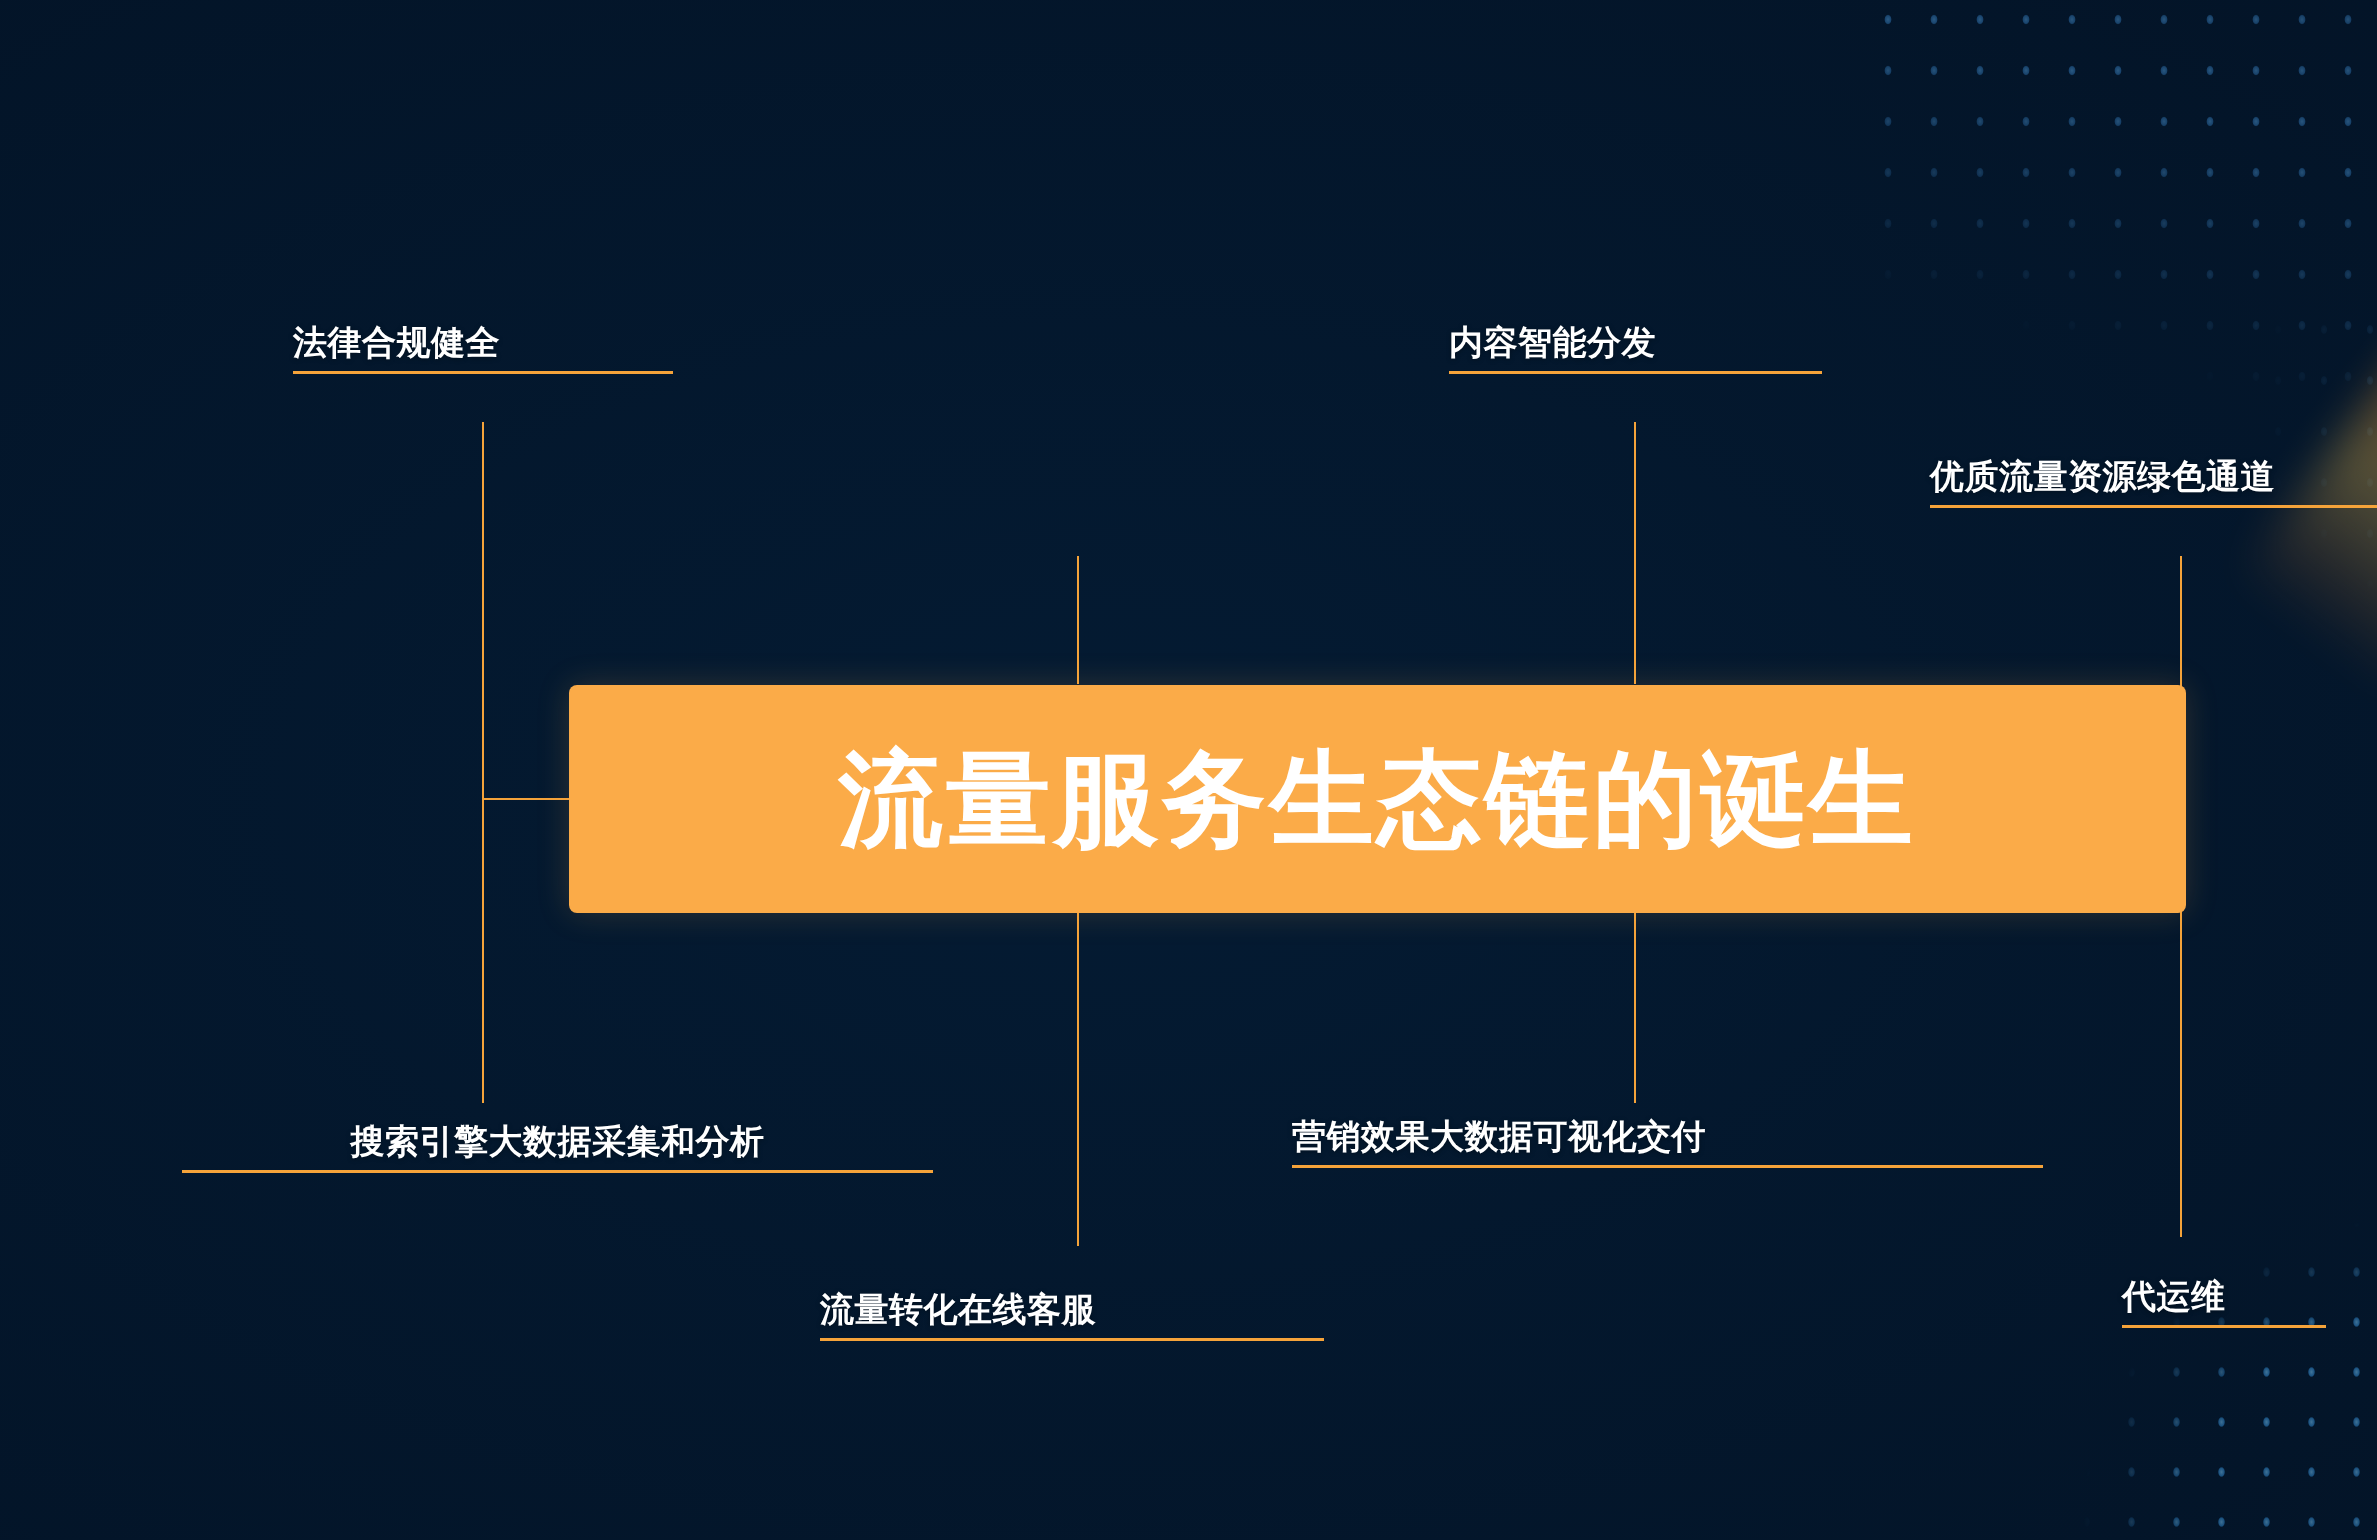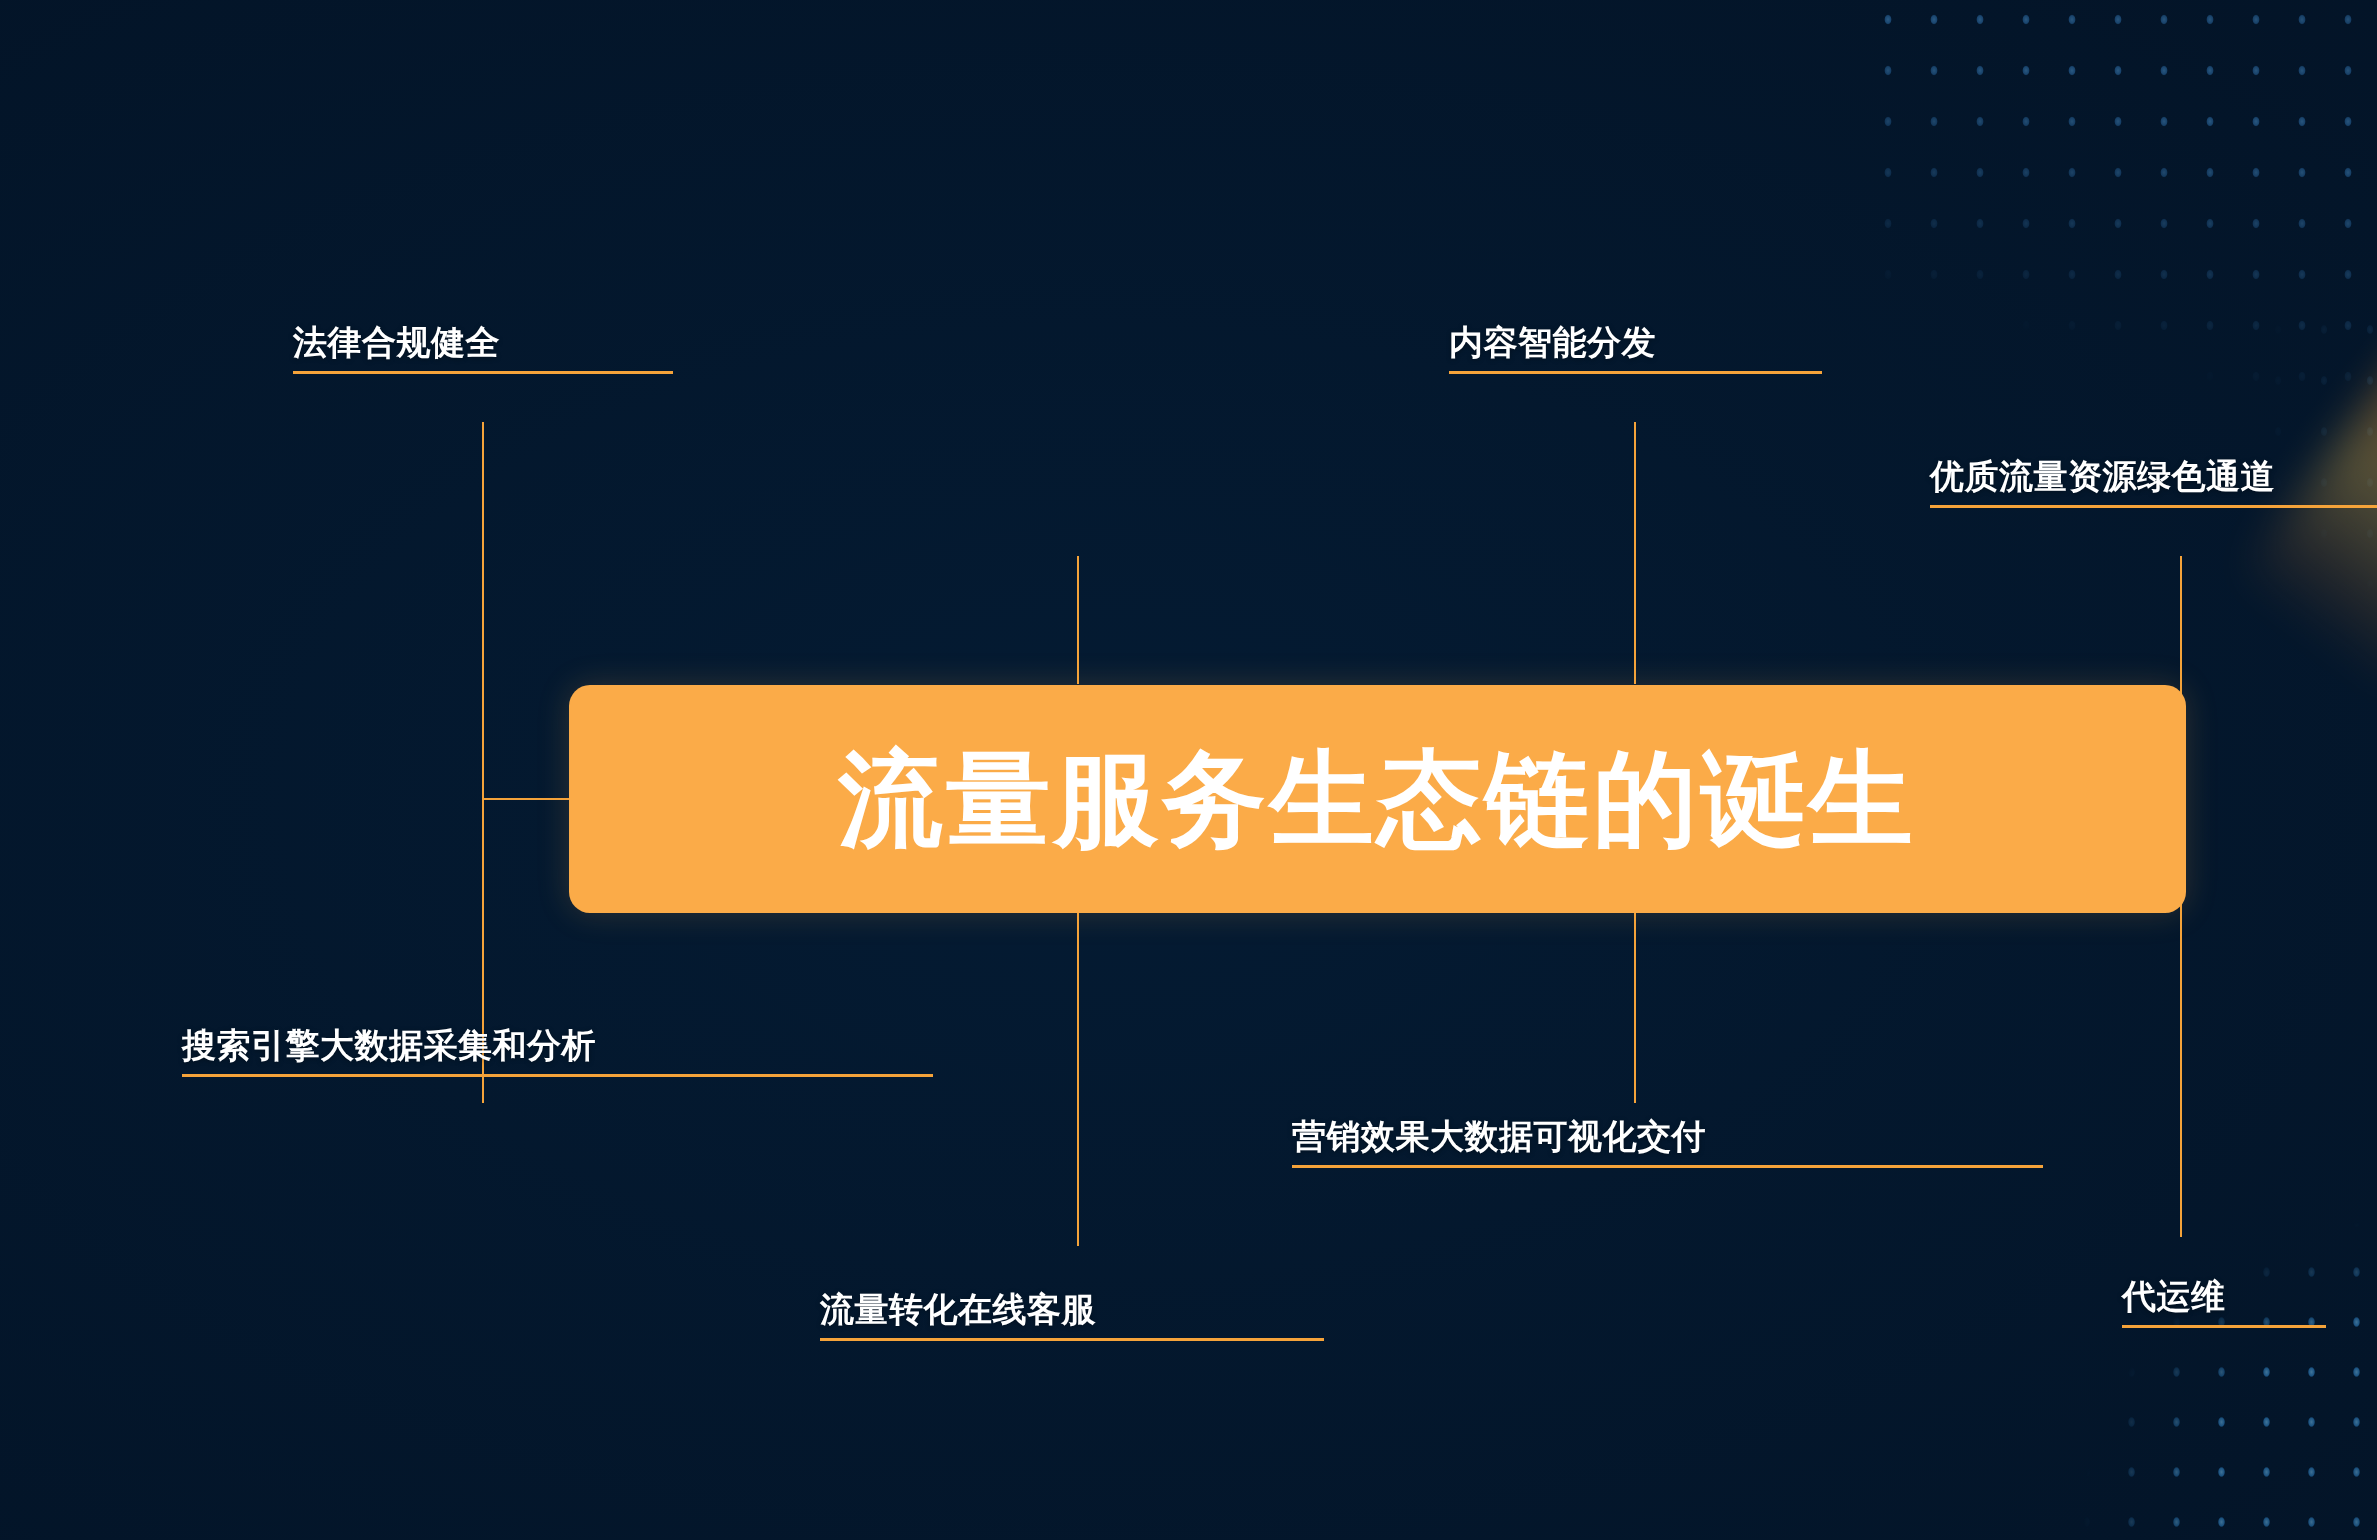--- a/index.html
+++ b/index.html
@@ -83,21 +83,21 @@
   }
 
   
   .title-box {
     position: absolute;
     left: 569px;
     top: 685px;
     width: 1617px;
     height: 228px;
     background: #fbab48;
-    border-radius: 21px;
+    border-radius: 8px;
     display: flex;
     align-items: center;
     justify-content: center;
     z-index: 25;
     box-shadow: 0 0 33px rgba(251,171,72,0.18);
   }
   .title-text {
     color: #ffffff;
     font-size: 104px;
     font-weight: bold;
@@ -176,21 +176,21 @@
   <div class="node" style="left:1449px; top:323px; width:373px;">
     <div class="node-text">内容智能分发</div>
     <div class="node-rule"></div>
   </div>
 
   <div class="node" style="left:1930px; top:457px; width:618px;">
     <div class="node-text">优质流量资源绿色通道</div>
     <div class="node-rule"></div>
   </div>
 
-  <div class="node" style="left:182px; top:1026px; width:751px;">
+  <div class="node" style="left:182px; top:1122px; width:751px;text-align:center;">
     <div class="node-text">搜索引擎大数据采集和分析</div>
     <div class="node-rule"></div>
   </div>
 
   <div class="node" style="left:820px; top:1246px; width:504px;margin-top:44px;">
     <div class="node-text">流量转化在线客服</div>
     <div class="node-rule"></div>
   </div>
 
   <div class="node" style="left:1292px; top:1117px; width:751px;">

